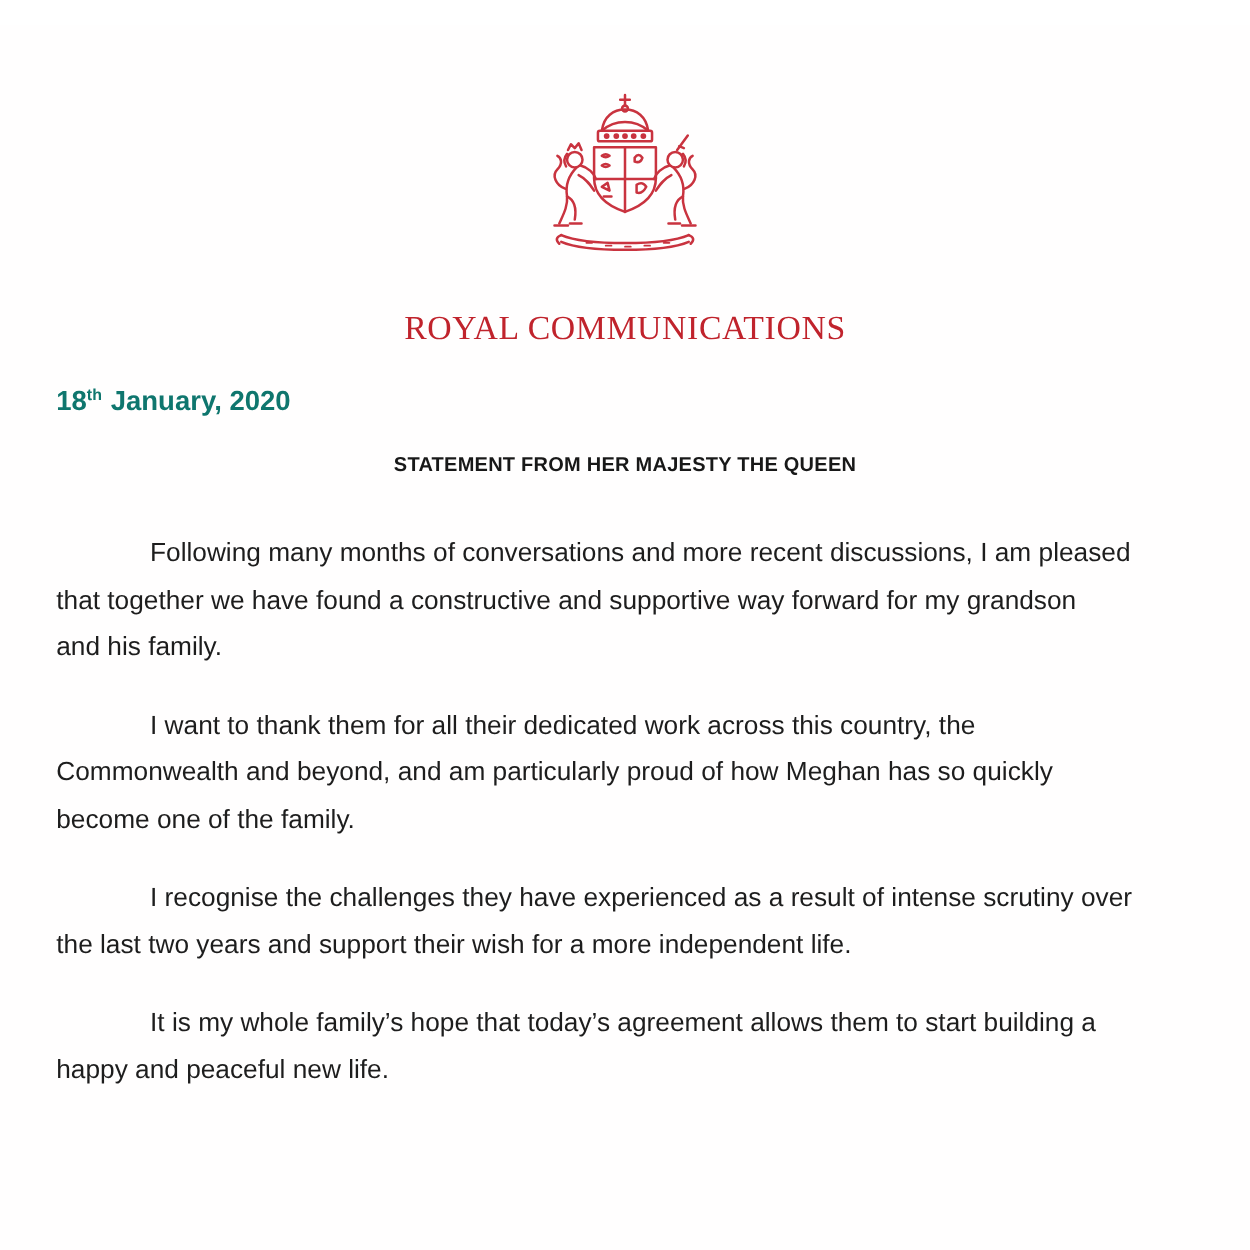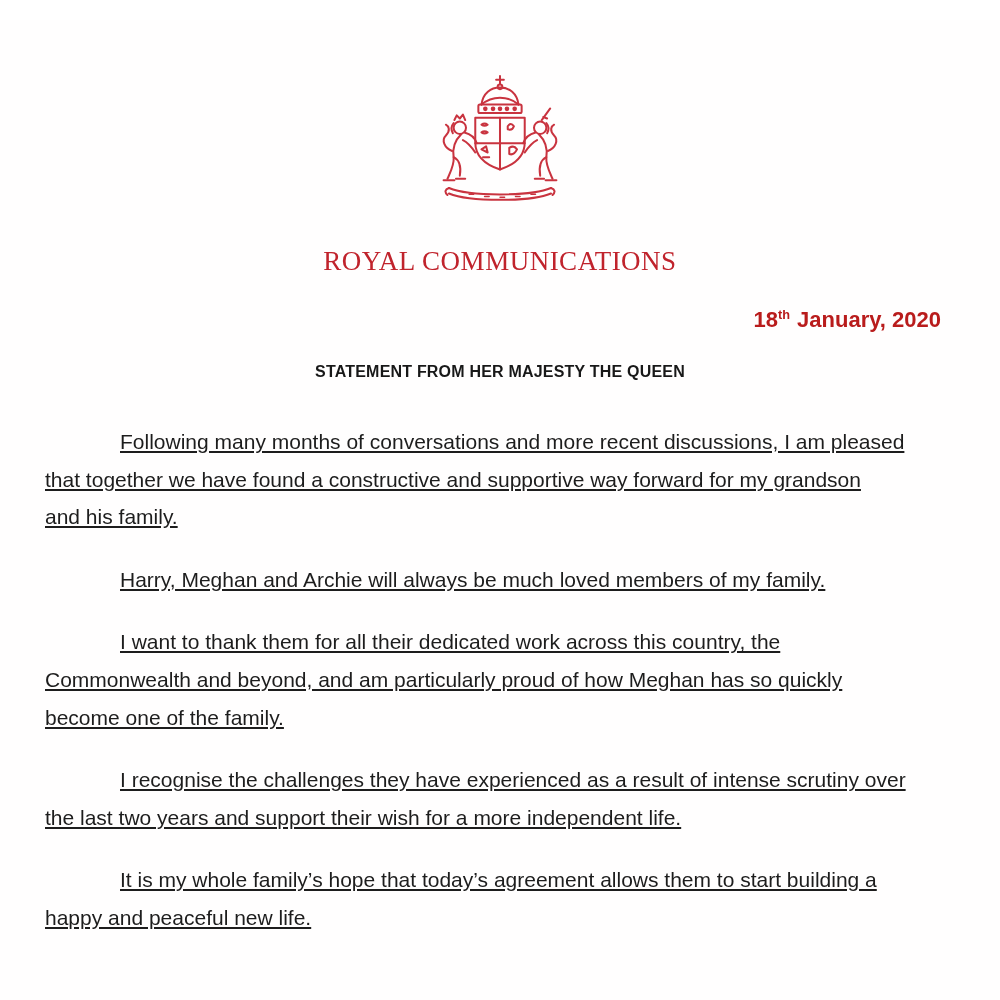--- a/index.html
+++ b/index.html
@@ -31,24 +31,23 @@
     text-align: center;
     font-family: "Liberation Serif", serif;
     font-size: 27px;
     letter-spacing: 0.5px;
     color: #c0232c;
     font-weight: 500;
   }
   .date-line {
     margin-top: 30px;
     margin-right: 14px;
-    text-align: right;
     font-size: 22px;
     font-weight: bold;
-    color: #b91c1c;
+    color: #0f766e;
   }
   .date-line sup {
     font-size: 58%;
     font-weight: bold;
     vertical-align: super;
     line-height: 0;
   }
   .date-line .month-year {
     margin-left: 0.32em;
   }
@@ -58,21 +57,20 @@
     font-size: 16px;
     font-weight: bold;
     color: #181818;
     letter-spacing: 0.2px;
   }
   .doc-body {
     margin-top: 42px;
     font-size: 21px;
     line-height: 37.6px;
     color: #1d1d1d;
-    text-decoration: underline;
   }
   .doc-body p {
     margin: 0 0 25px 0;
     white-space: pre-line;
     text-indent: 75px;
   }
   .crest-svg {
     display: inline-block;
   }
 </style>
@@ -139,21 +137,20 @@
   <div class="date-line">
     <span>18</span><sup>th</sup><span class="month-year">January, 2020</span>
   </div>
 
   <h1 class="doc-title">STATEMENT FROM HER MAJESTY THE QUEEN</h1>
 
   <div class="doc-body">
     <p>Following many months of conversations and more recent discussions, I am pleased
 that together we have found a constructive and supportive way forward for my grandson
 and his family.</p>
-    <p>Harry, Meghan and Archie will always be much loved members of my family.</p>
     <p>I want to thank them for all their dedicated work across this country, the
 Commonwealth and beyond, and am particularly proud of how Meghan has so quickly
 become one of the family.</p>
     <p>I recognise the challenges they have experienced as a result of intense scrutiny over
 the last two years and support their wish for a more independent life.</p>
     <p>It is my whole family’s hope that today’s agreement allows them to start building a
 happy and peaceful new life.</p>
   </div>
 
 </div>

